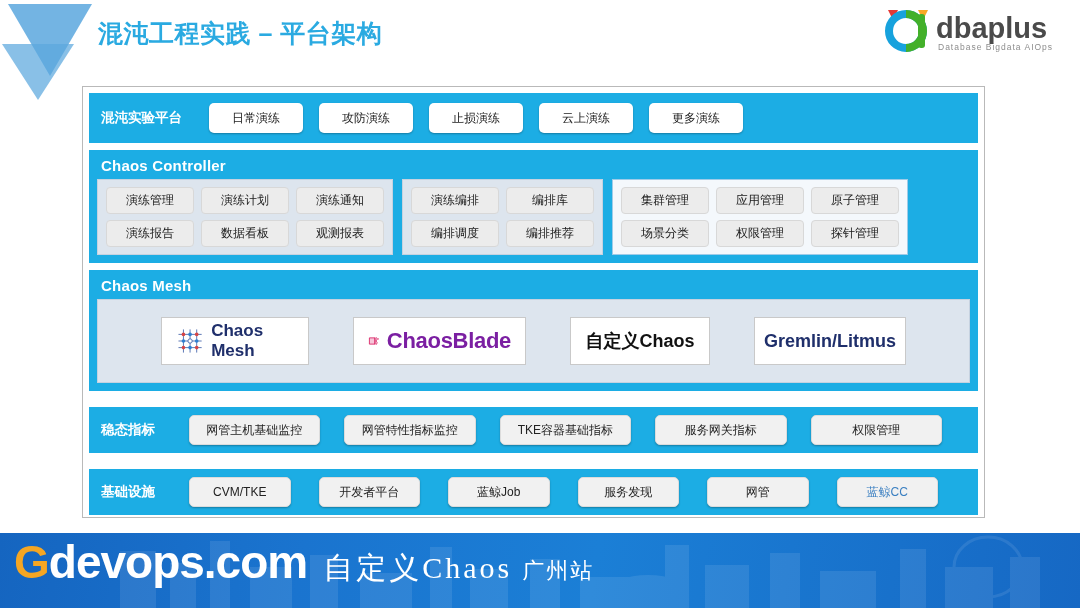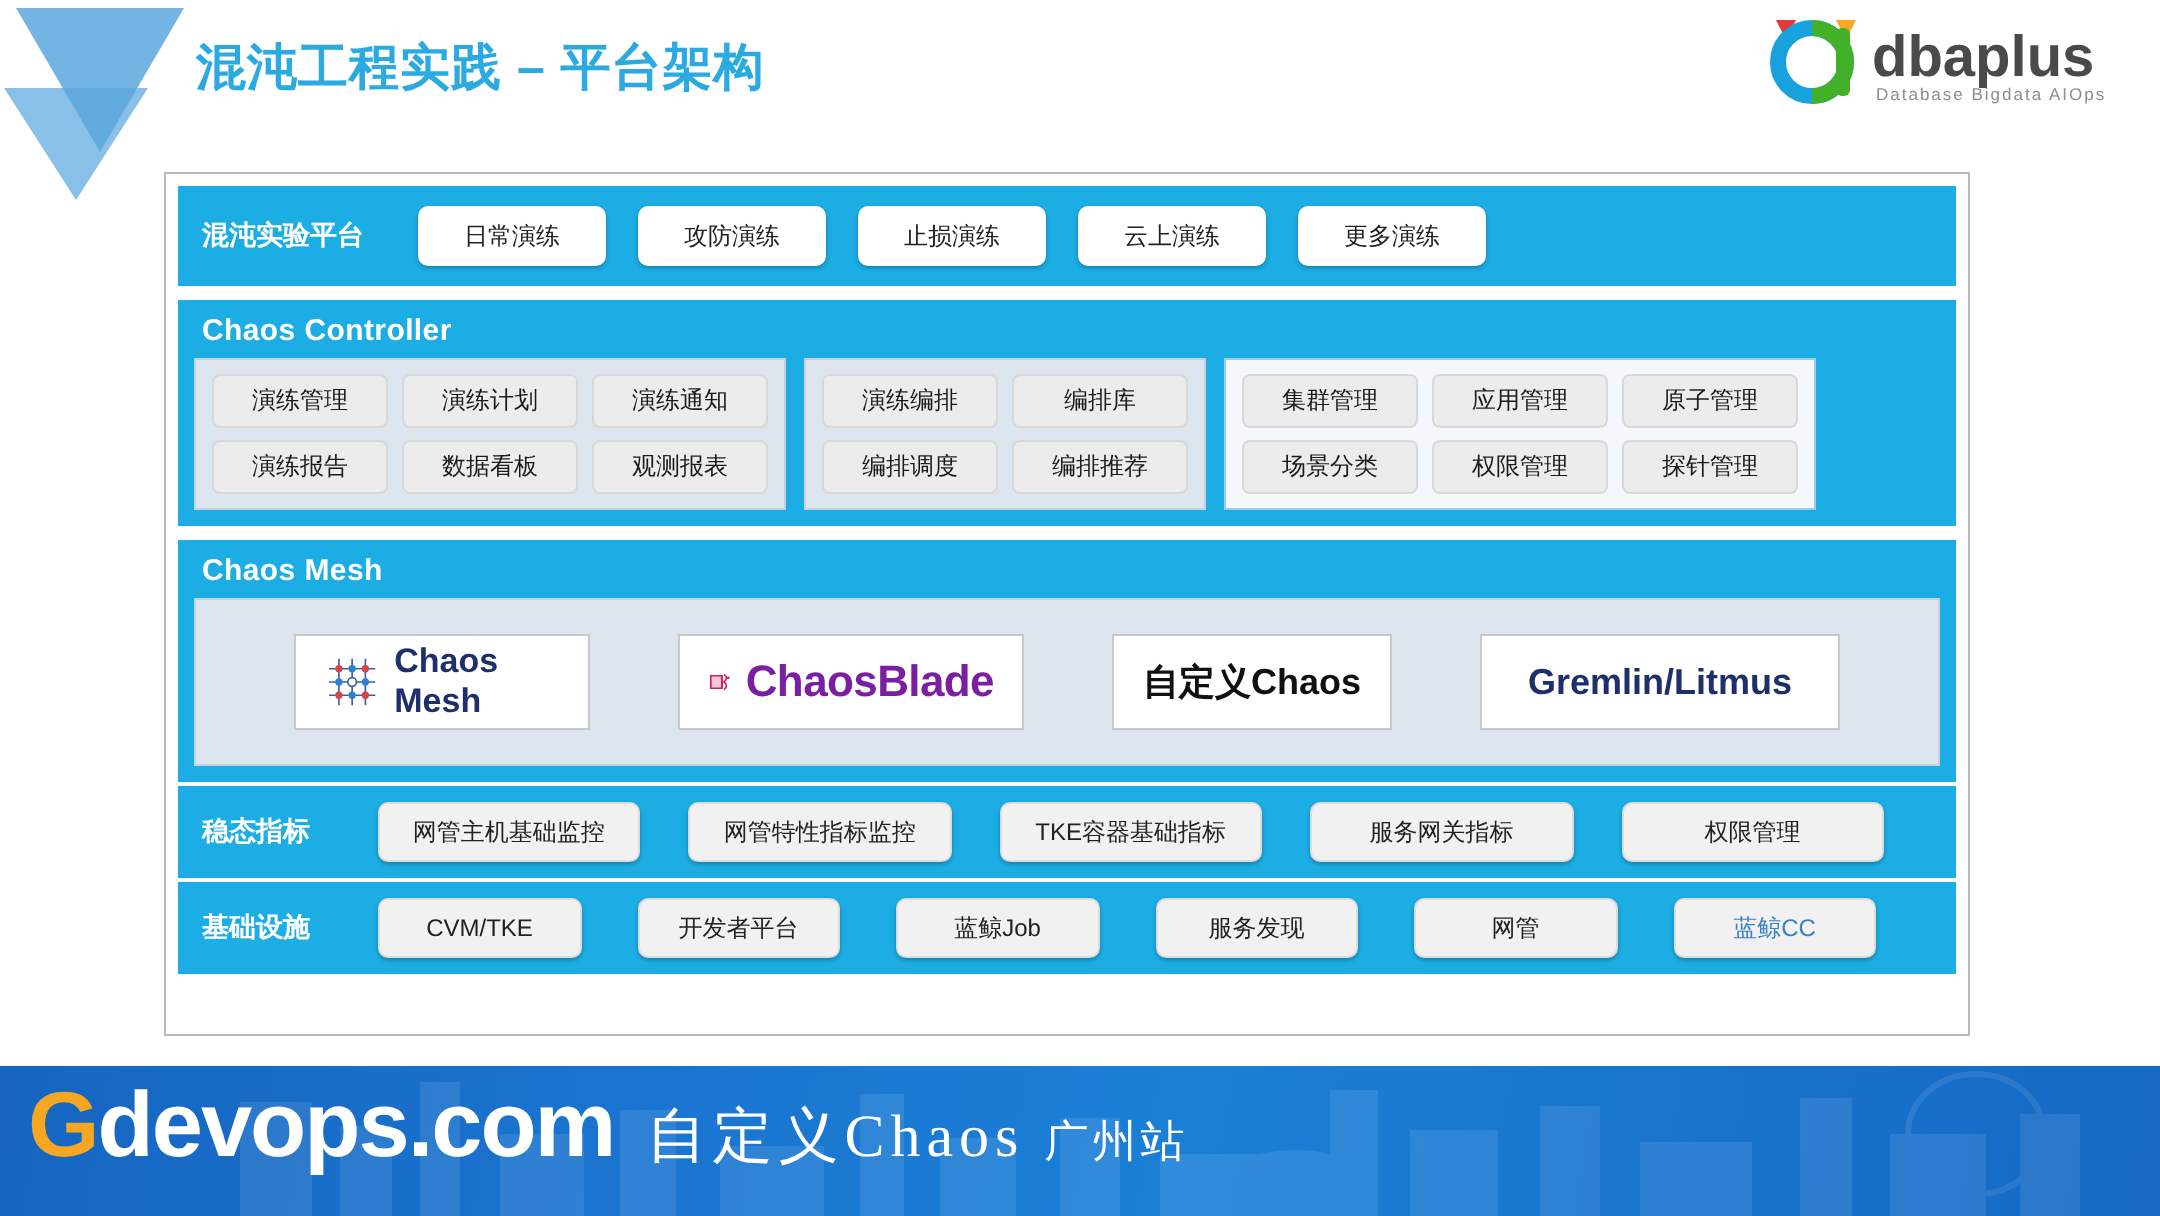--- a/index.html
+++ b/index.html
@@ -73,28 +73,28 @@
     height:84px;display:flex;align-items:center;justify-content:center;gap:44px;
   }
   .tool-card{
     background:#ffffff;border:1px solid #c9c9c9;box-sizing:border-box;
     height:48px;display:flex;align-items:center;justify-content:center;gap:7px;
     padding:0 14px;
   }
   .tool-card.w1{width:148px;}
   .tool-card.w2{width:173px;}
   .tool-card.w3{width:140px;}
-  .tool-card.w4{width:180px;}
+  .tool-card.w4{width:152px;}
   .tl-mesh{font-size:17px;font-weight:bold;color:#1f2f6b;}
   .tl-blade{font-size:22px;font-weight:bold;color:#7b1fa2;letter-spacing:-.3px;}
   .tl-custom{font-size:18px;font-weight:bold;color:#111;}
   .tl-grem{font-size:18px;font-weight:bold;color:#1f2f6b;}
 
   
-  .row-flat{height:46px;display:flex;align-items:center;padding:0 12px;margin-top:2px;}
+  .row-flat{height:46px;display:flex;align-items:center;padding:0 12px;margin-top:16px;}
   .row-flat .band-label{width:92px;}
   .row-metric .pill{height:28px;width:136px;margin-right:24px;background:#f1f1f1;border:1px solid #dcdcdc;}
   .row-infra .pill{height:28px;width:104px;margin-right:28px;background:#f1f1f1;border:1px solid #dcdcdc;}
   .pill.muted{color:#3a7fc1;}
 
   
   .footer{
     position:absolute;left:0;top:533px;width:1080px;height:75px;
     background:linear-gradient(100deg,#1565c0 0%,#1a74cf 28%,#1b7fd6 55%,#1668c4 100%);
     overflow:hidden;

